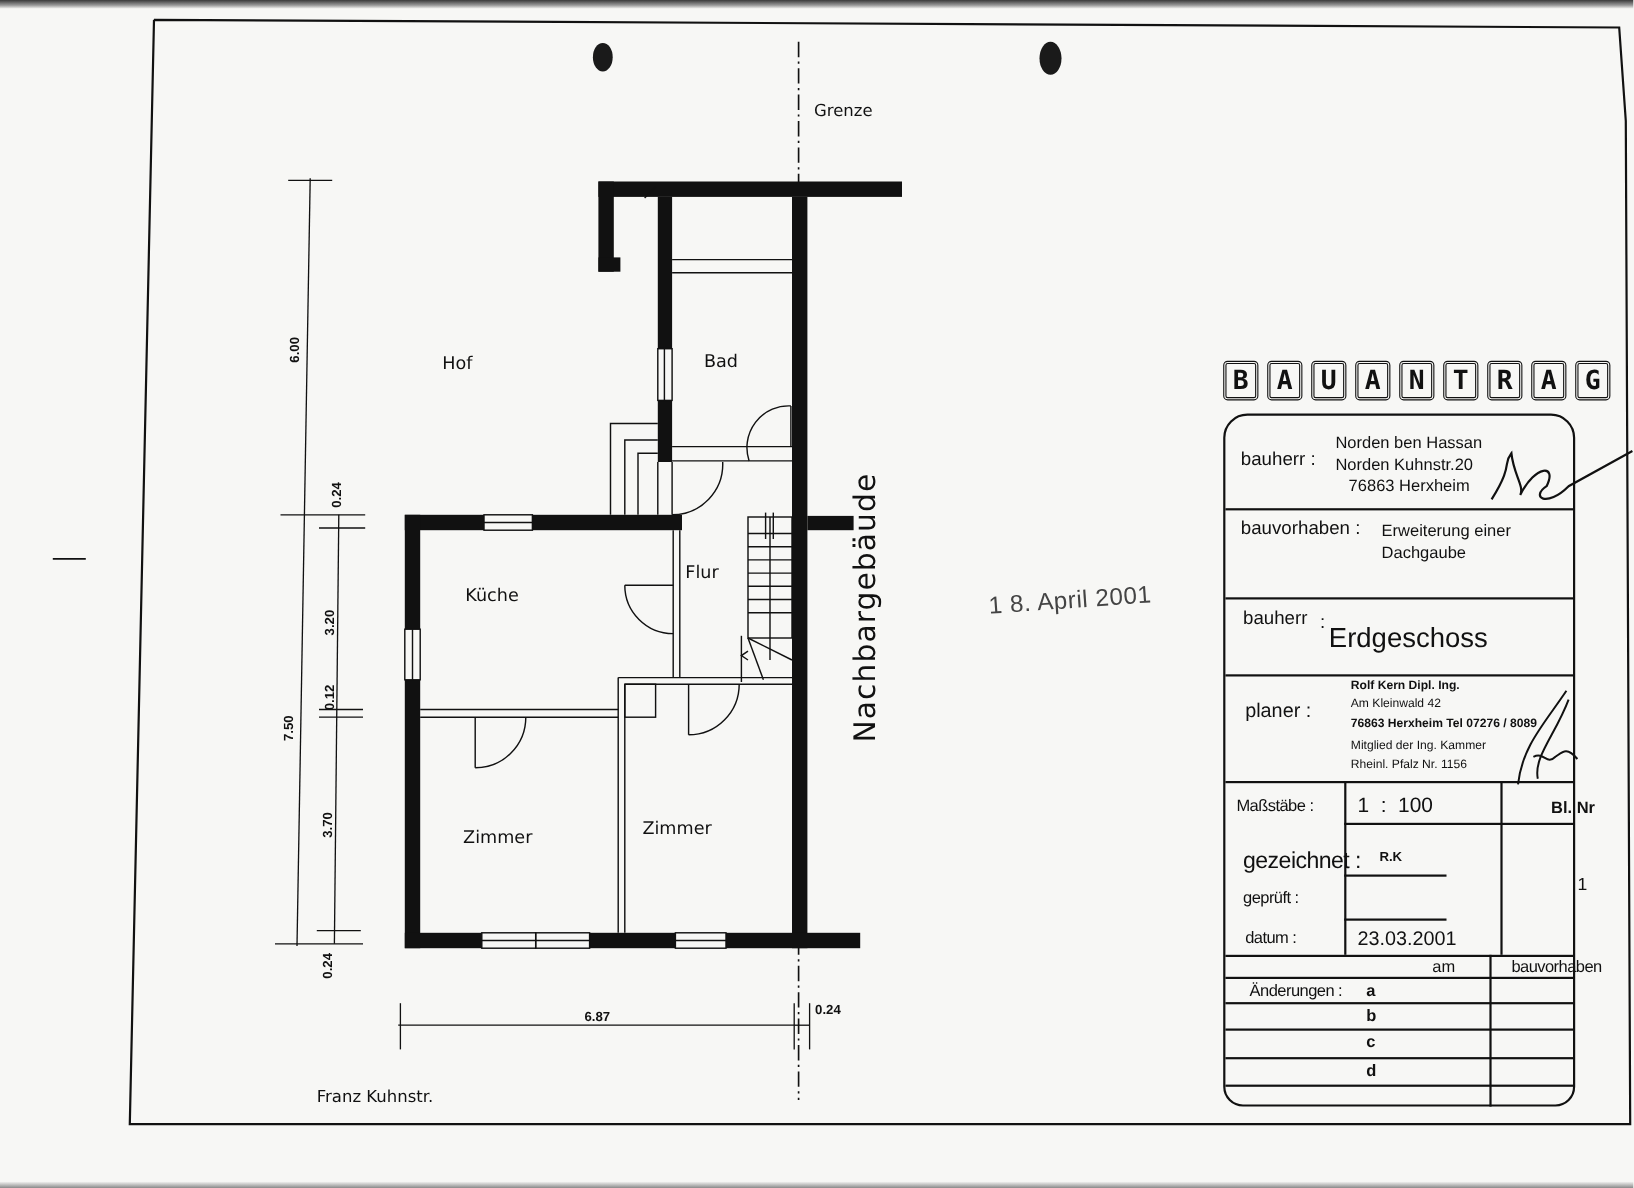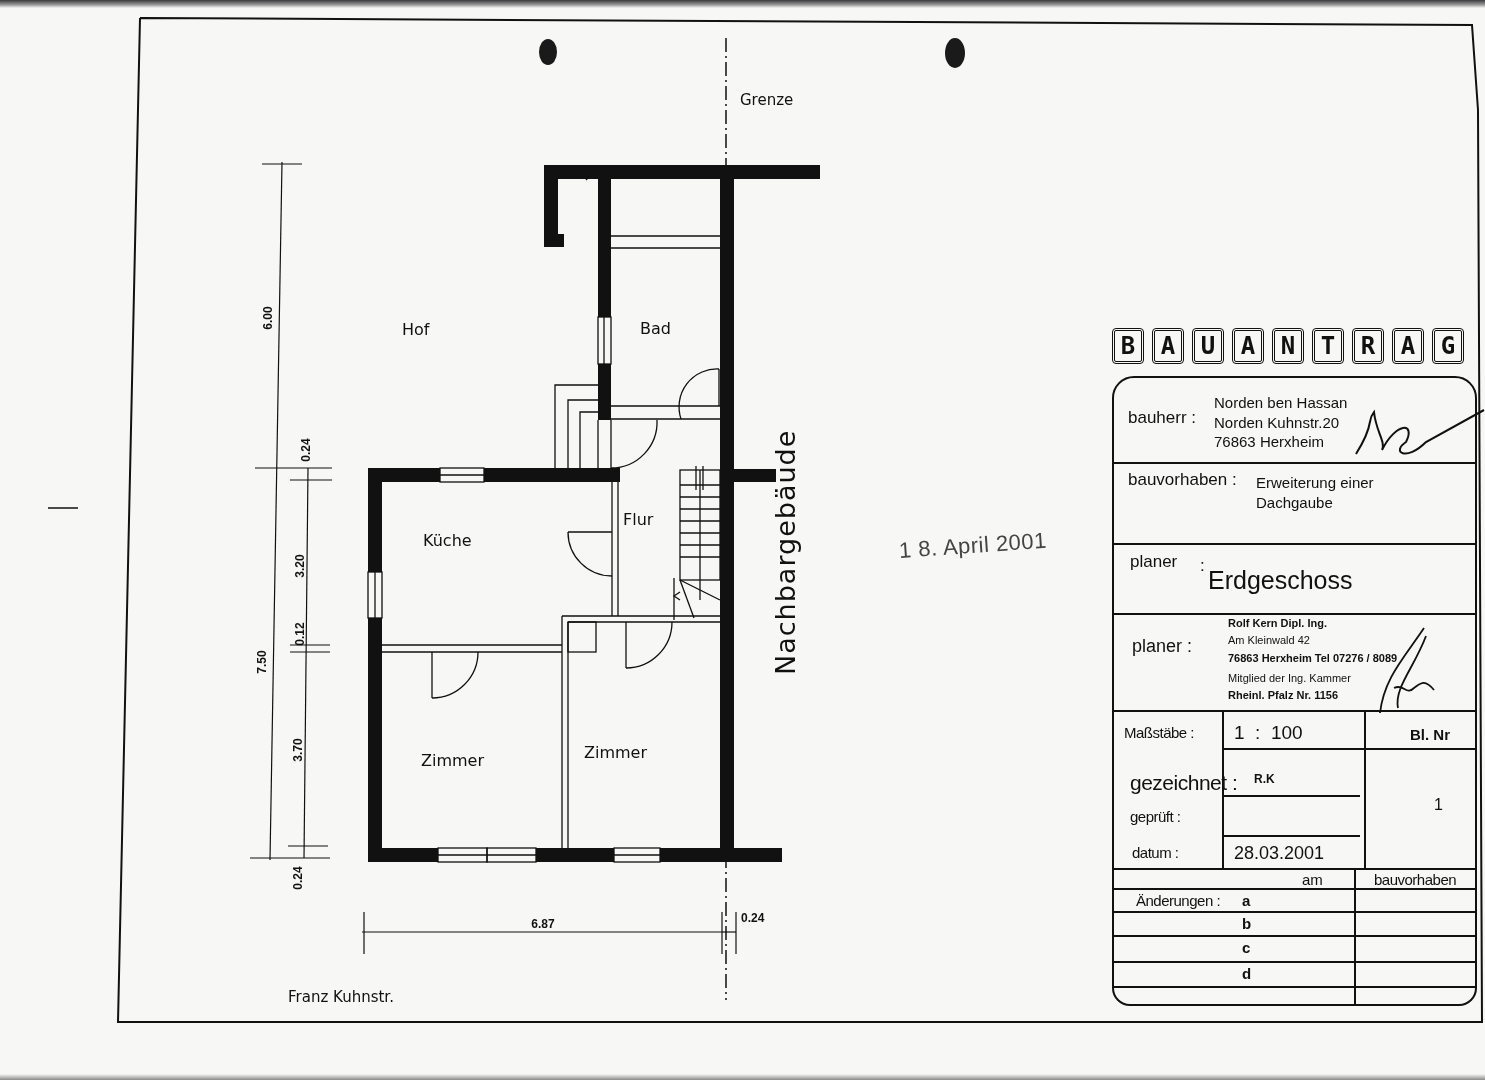--- a/index.html
+++ b/index.html
@@ -12,21 +12,21 @@
   .sheet { position:absolute; left:0; top:0; width:1485px; height:1080px; }
   svg text { font-family:"DejaVu Sans", sans-serif; fill:#111; }
   .lbl { font-size:16px; }
   .dim { font-size:12px; font-family:"Liberation Sans", sans-serif; font-weight:bold; }
   .stamp { position:absolute; left:898px; top:538px; font-family:"Liberation Sans Narrow","Liberation Sans", sans-serif;
            font-size:22px; color:#444; transform:rotate(-4deg); transform-origin:left top; letter-spacing:0.5px; }
   .title-word { position:absolute; left:1112px; top:328px; display:flex; gap:8px; }
   .title-word span { display:inline-flex; align-items:center; justify-content:center; width:32px; height:36px;
                      border:3px double #111; border-radius:4px; font-family:"DejaVu Sans Mono", monospace;
                      font-size:24px; font-weight:bold; color:#111; box-sizing:border-box; }
-  .tb { position:absolute; left:1112px; top:376px; width:365px; height:630px;
+  .tb { position:absolute; left:1112px; top:376px; width:320px; height:630px;
         border:2px solid #111; border-radius:22px 22px 18px 18px; box-sizing:border-box; }
   .t { position:absolute; font-family:"Liberation Sans", sans-serif; color:#111; white-space:nowrap; }
   .cad { font-family:Liberation Sans, sans-serif; }
   .vline { position:absolute; border-left:2px solid #111; }
   .hline { position:absolute; border-top:2px solid #111; }
 </style>
 </head>
 <body>
 
 <div class="topshade"></div>
@@ -210,54 +210,54 @@
   <div class="hline" style="left:0;right:0;top:583px"></div>
   <div class="hline" style="left:0;right:0;top:608px"></div>
 
   <div class="vline" style="left:108px;top:332px;height:158px"></div>
   <div class="vline" style="left:250px;top:332px;height:158px"></div>
   <div class="vline" style="left:240px;top:490px;height:138px"></div>
 
   <div class="t" style="left:14px;top:30px;font-size:17px">bauherr :</div>
   <div class="t cad" style="left:100px;top:16px;font-size:15px">Norden ben Hassan</div>
   <div class="t cad" style="left:100px;top:36px;font-size:15px">Norden Kuhnstr.20</div>
-  <div class="t cad" style="left:100px;top:55px;font-size:15px">76863 Herxheim</div>
+  <div class="t cad" style="left:112px;top:55px;font-size:15px">76863 Herxheim</div>
   <svg style="position:absolute;left:232px;top:14px" width="140" height="70">
     <path d="M10,62 C30,30 20,30 28,20 C30,40 40,50 36,58 C50,30 70,30 60,50 C45,60 60,70 80,50 L138,18" fill="none" stroke="#111" stroke-width="2"></path>
   </svg>
 
   <div class="t" style="left:14px;top:92px;font-size:17px">bauvorhaben :</div>
   <div class="t cad" style="left:142px;top:96px;font-size:15px">Erweiterung einer</div>
   <div class="t cad" style="left:142px;top:116px;font-size:15px">Dachgaube</div>
 
-  <div class="t" style="left:16px;top:174px;font-size:17px">planer</div>
+  <div class="t" style="left:16px;top:174px;font-size:17px">bauherr</div>
   <div class="t" style="left:86px;top:178px;font-size:17px">:</div>
   <div class="t cad" style="left:94px;top:188px;font-size:25px">Erdgeschoss</div>
 
   <div class="t" style="left:18px;top:258px;font-size:18px">planer :</div>
   <div class="t" style="left:114px;top:239px;font-size:11px;font-weight:bold">Rolf Kern Dipl. Ing.</div>
   <div class="t" style="left:114px;top:256px;font-size:11px;font-weight:normal">Am Kleinwald 42</div>
   <div class="t" style="left:114px;top:274px;font-size:11px;font-weight:bold">76863 Herxheim   Tel 07276 / 8089</div>
   <div class="t" style="left:114px;top:294px;font-size:11px;font-weight:normal">Mitglied der Ing. Kammer</div>
-  <div class="t" style="left:114px;top:311px;font-size:11px;font-weight:bold">Rheinl. Pfalz Nr. 1156</div>
+  <div class="t" style="left:114px;top:311px;font-size:11px;font-weight:normal">Rheinl. Pfalz Nr. 1156</div>
   <svg style="position:absolute;left:250px;top:240px" width="80" height="100">
     <path d="M60,10 C40,40 20,60 16,95 M62,18 C50,50 30,70 34,90 M30,70 C40,65 42,78 50,70 C56,66 60,60 70,72" fill="none" stroke="#111" stroke-width="1.8"></path>
   </svg>
 
   <div class="t" style="left:10px;top:346px;font-size:15px;letter-spacing:-0.5px">Maßstäbe :</div>
   <div class="t" style="left:120px;top:344px;font-size:19px;white-space:pre">1  :  100</div>
   <div class="t" style="left:296px;top:348px;font-size:15px;font-weight:bold">Bl. Nr</div>
   <div class="t" style="left:320px;top:418px;font-size:16px">1</div>
 
   <div class="t" style="left:16px;top:393px;font-size:21px;letter-spacing:-0.5px">gezeichnet :</div>
   <div class="t" style="left:140px;top:394px;font-size:12px;font-weight:bold">R.K</div>
   <div class="t" style="left:16px;top:430px;font-size:15px;letter-spacing:-0.5px">geprüft :</div>
   <div class="t" style="left:120px;top:430px;font-size:15px"></div>
   <div class="t" style="left:18px;top:466px;font-size:15px;letter-spacing:-0.5px">datum :</div>
-  <div class="t" style="left:120px;top:465px;font-size:18px">28.03.2001</div>
+  <div class="t" style="left:120px;top:465px;font-size:18px">23.03.2001</div>
 
   <div class="t" style="left:188px;top:493px;font-size:15px">am</div>
   <div class="t" style="left:260px;top:493px;font-size:15px;letter-spacing:-0.5px">bauvorhaben</div>
   <div class="t" style="left:22px;top:514px;font-size:15px;letter-spacing:-0.5px">Änderungen :</div>
   <div class="t" style="left:128px;top:514px;font-size:15px;font-weight:bold">a</div>
   <div class="t" style="left:128px;top:537px;font-size:15px;font-weight:bold">b</div>
   <div class="t" style="left:128px;top:561px;font-size:15px;font-weight:bold">c</div>
   <div class="t" style="left:128px;top:587px;font-size:15px;font-weight:bold">d</div>
 </div>
 

